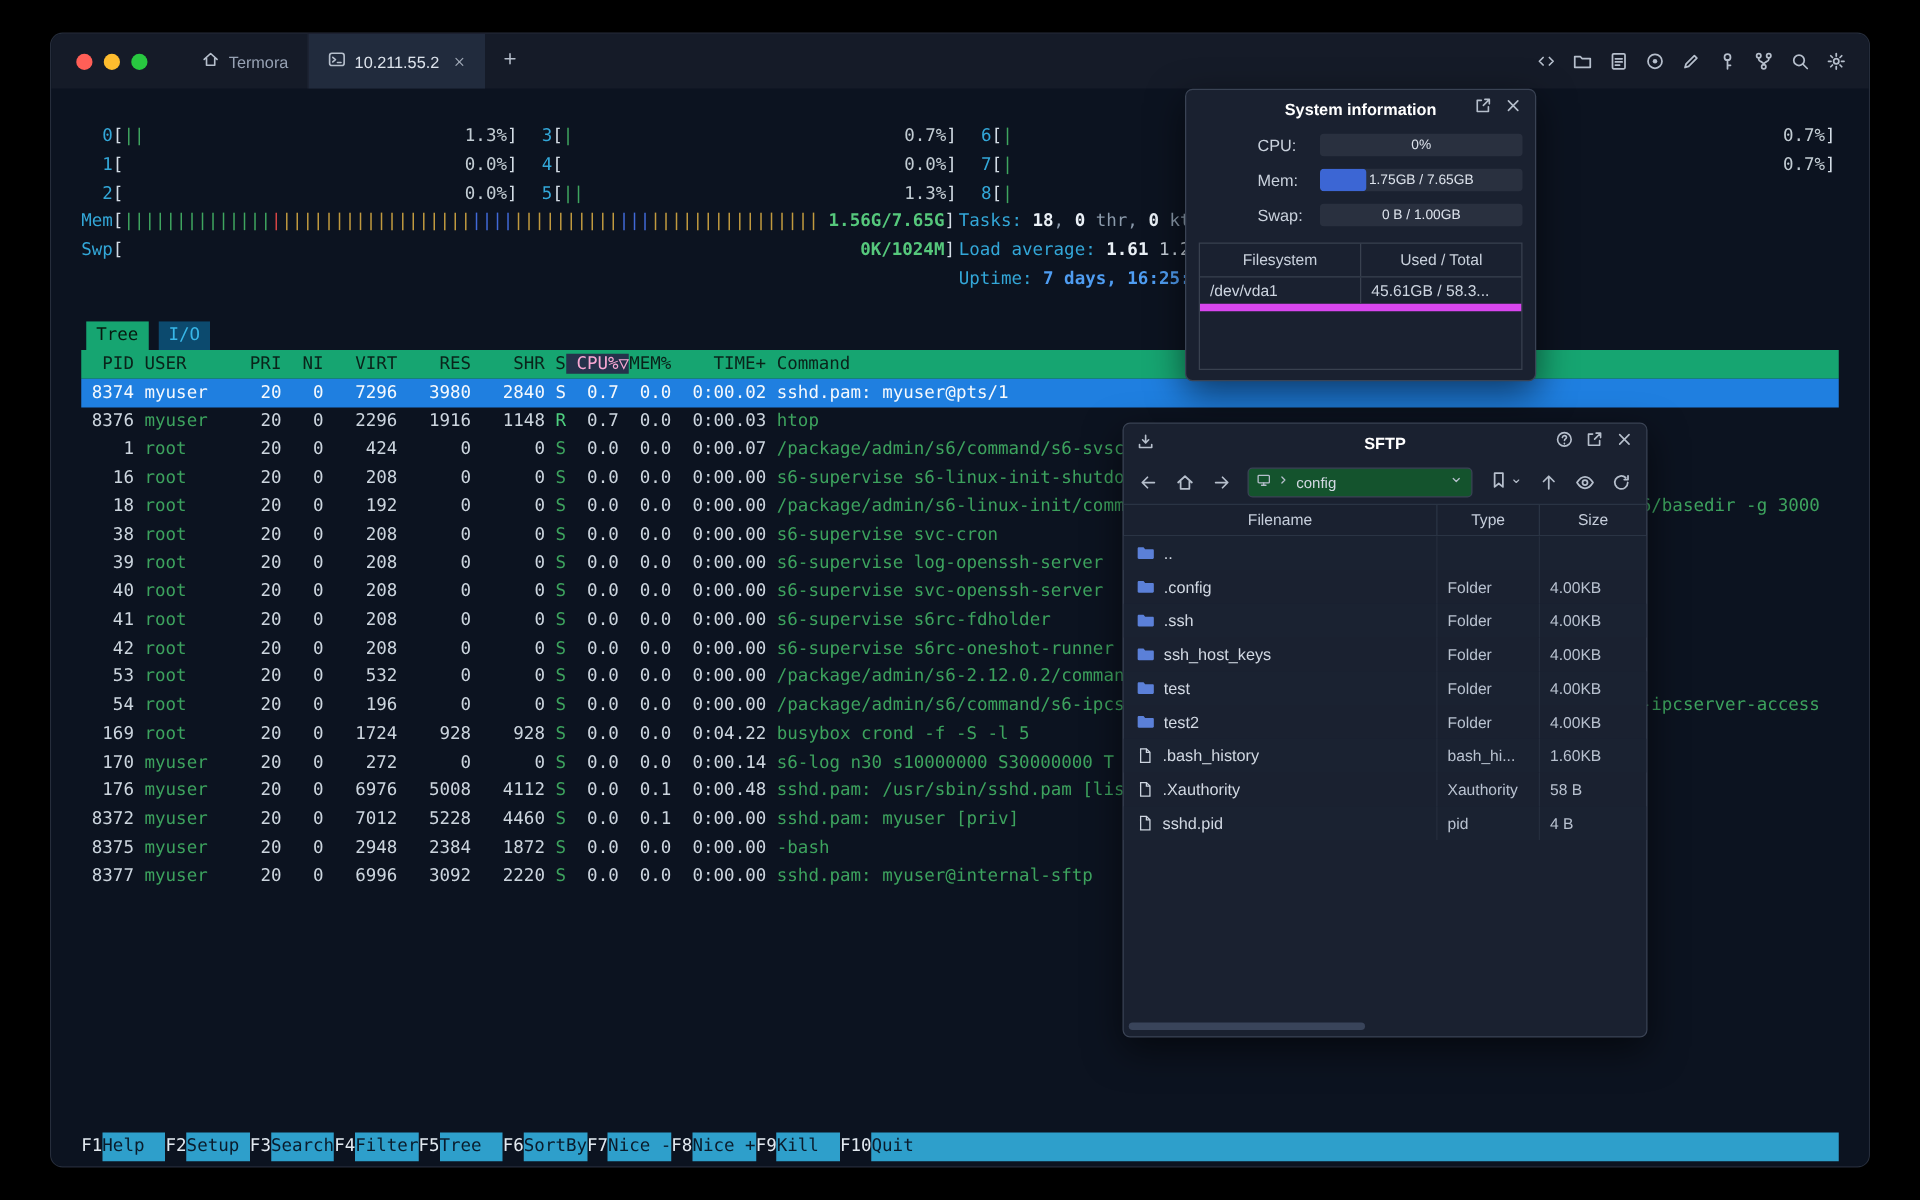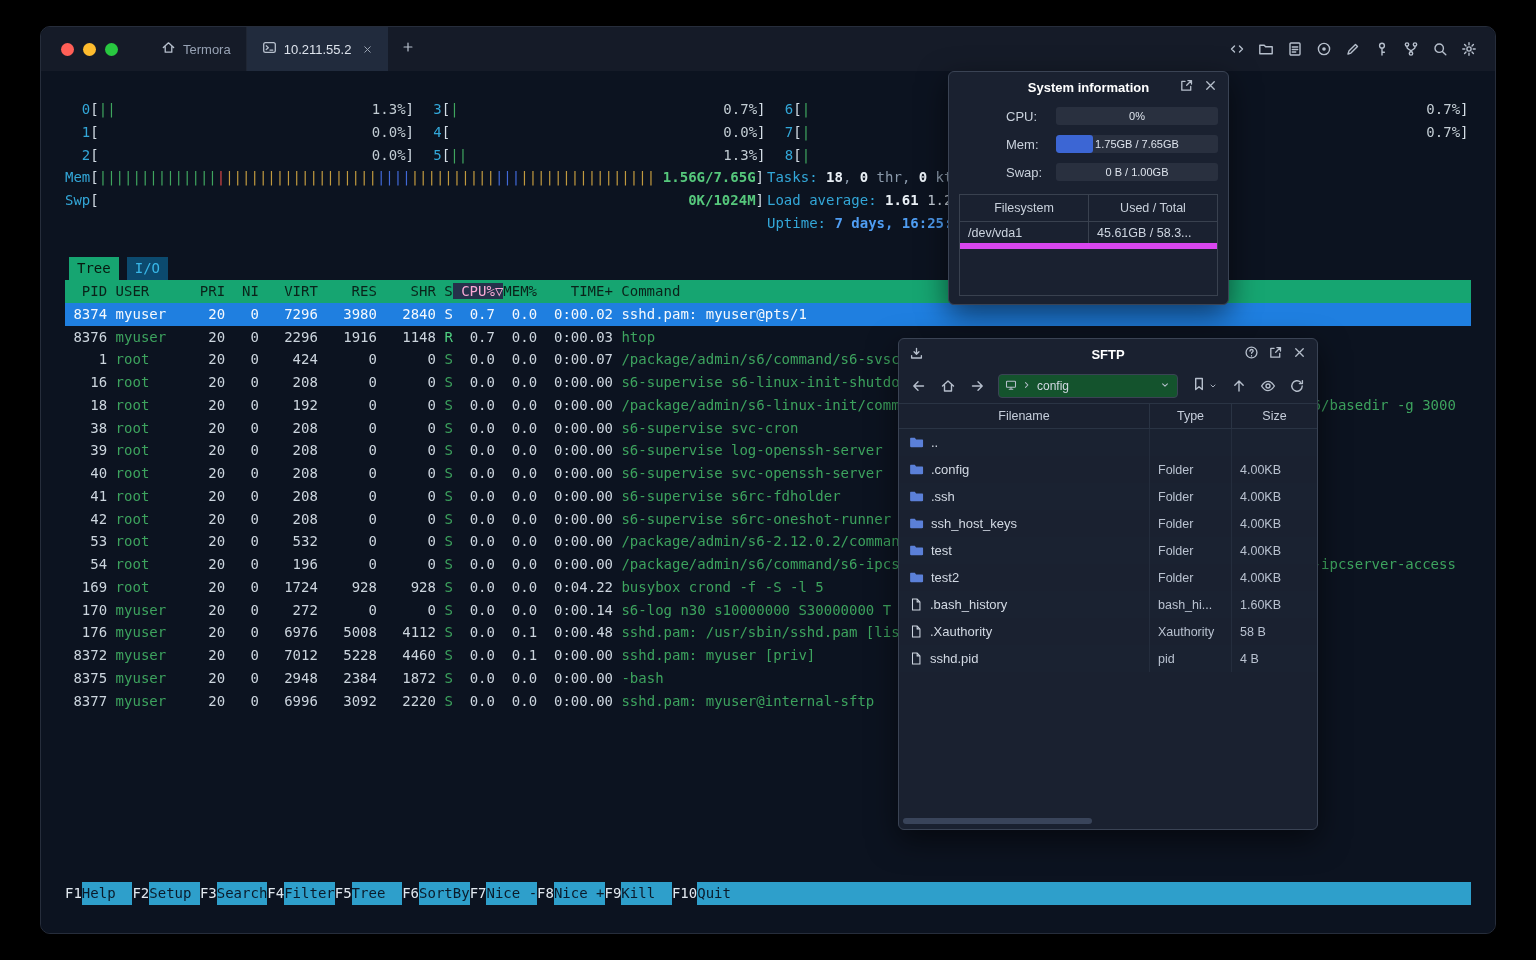--- a/index.html
+++ b/index.html
@@ -47,21 +47,21 @@
   .c-boldblue { color:#4f9df2; font-weight:bold; }
   .screen-tabs { padding-left:4px; }
   .stab { display:inline-block; padding:0 8px; margin-right:8px; }
   .stab.on { background:#16a571; color:#07190f; }
   .stab.off { background:#0c4a6e; color:#38b7e8; }
   .hrow { background:#16a571; color:#0a231a; }
   .sortcell { background:#25324b; color:#f9a8d4; }
   .p-num { color:#ccd5de; } .p-txt { color:#3da35e; } .p-run { color:#4fd080; }
   .prow.sel { background:#1f7fe0; }
   .prow.sel span { color:#f5f9fd !important; }
-  .fbar { position:absolute; left:24px; bottom:28px; width:1406px; height:22.75px; line-height:22.75px;
+  .fbar { position:absolute; left:24px; bottom:4px; width:1406px; height:22.75px; line-height:22.75px;
           display:flex; white-space:pre; }
   .fitem { display:inline-flex; }
   .fk { color:#e2e9f0; }
   .fl { background:#2e9fcb; color:#0a1b2b; }
   .fl-fill { flex:1; background:#2e9fcb; }
 
   
   .panel { position:absolute; background:#1a2130; border:1px solid #3a4354; border-radius:6px;
            box-shadow:0 10px 30px rgba(0,0,0,.55); color:#c9d1dc; }
   .p-title { position:relative; height:30px; display:flex; align-items:center; justify-content:center; }

